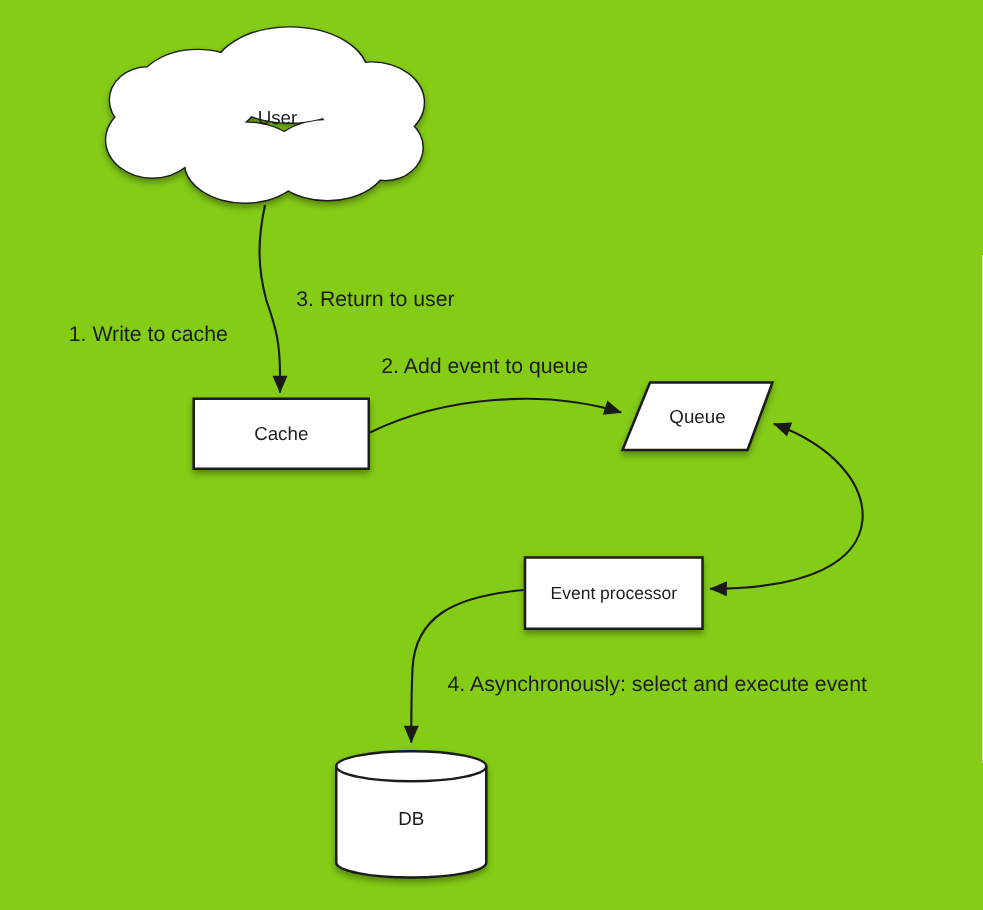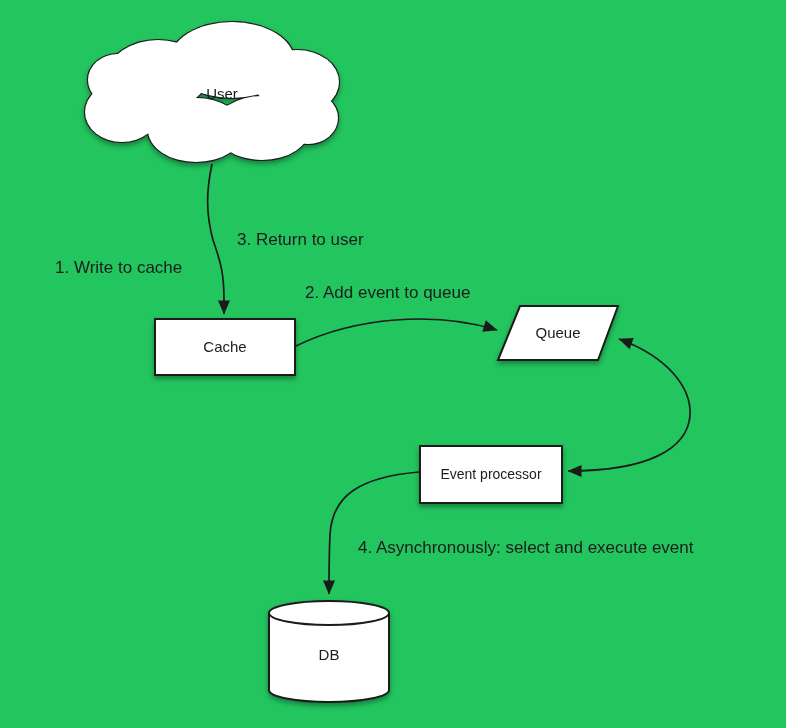--- a/index.html
+++ b/index.html
@@ -4,21 +4,21 @@
 <style>
   html, body {
     margin: 0;
     padding: 0;
     background: #ffffff;
   }
   .canvas {
     position: relative;
     width: 786px;
     height: 728px;
-    background: #22c55e;
+    background: #84cc16;
     overflow: hidden;
     font-family: "Liberation Sans", sans-serif;
   }
   svg text {
     font-family: "Liberation Sans", sans-serif;
     fill: #1c1c1e;
   }
   text.node-label { font-size: 15px; }
   text.node-label-sm { font-size: 14px; }
   text.step-label { font-size: 17px; }

